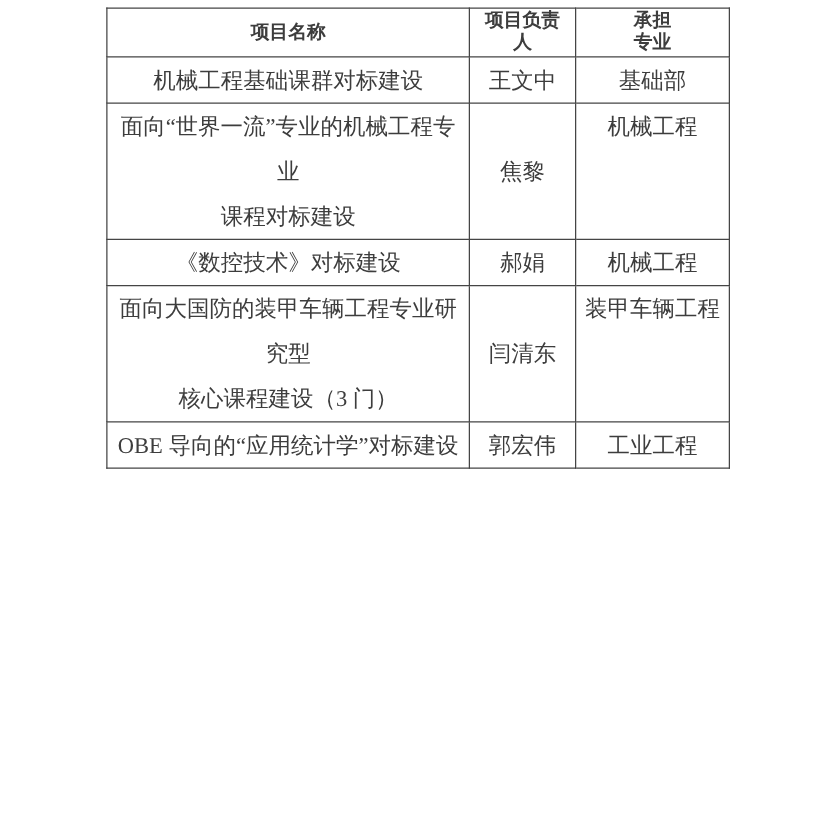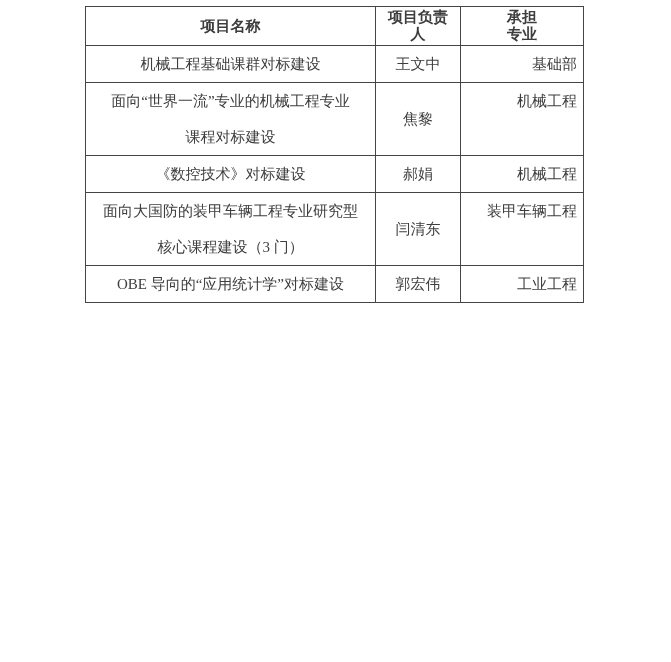--- a/index.html
+++ b/index.html
@@ -32,27 +32,27 @@
   }
   .doc-table th {
     font-size: 15px;
     font-weight: bold;
     line-height: 17px;
     padding: 2px 4px;
     vertical-align: middle;
     height: 34px;
   }
   .doc-table td {
-    font-size: 15px;
+    font-size: 18px;
     line-height: 36px;
     padding: 0 6px;
   }
   td.cell-name   { vertical-align: middle; }
   td.cell-leader { vertical-align: middle; }
-  td.cell-major  { vertical-align: top; text-align: right; }
+  td.cell-major  { vertical-align: top; }
   col.col-name   { width: 290px; }
   col.col-leader { width: 85px; }
   col.col-major  { width: 123px; }
 </style>
 </head>
 <body>
 
 <table class="doc-table">
   <colgroup>
     <col class="col-name">

